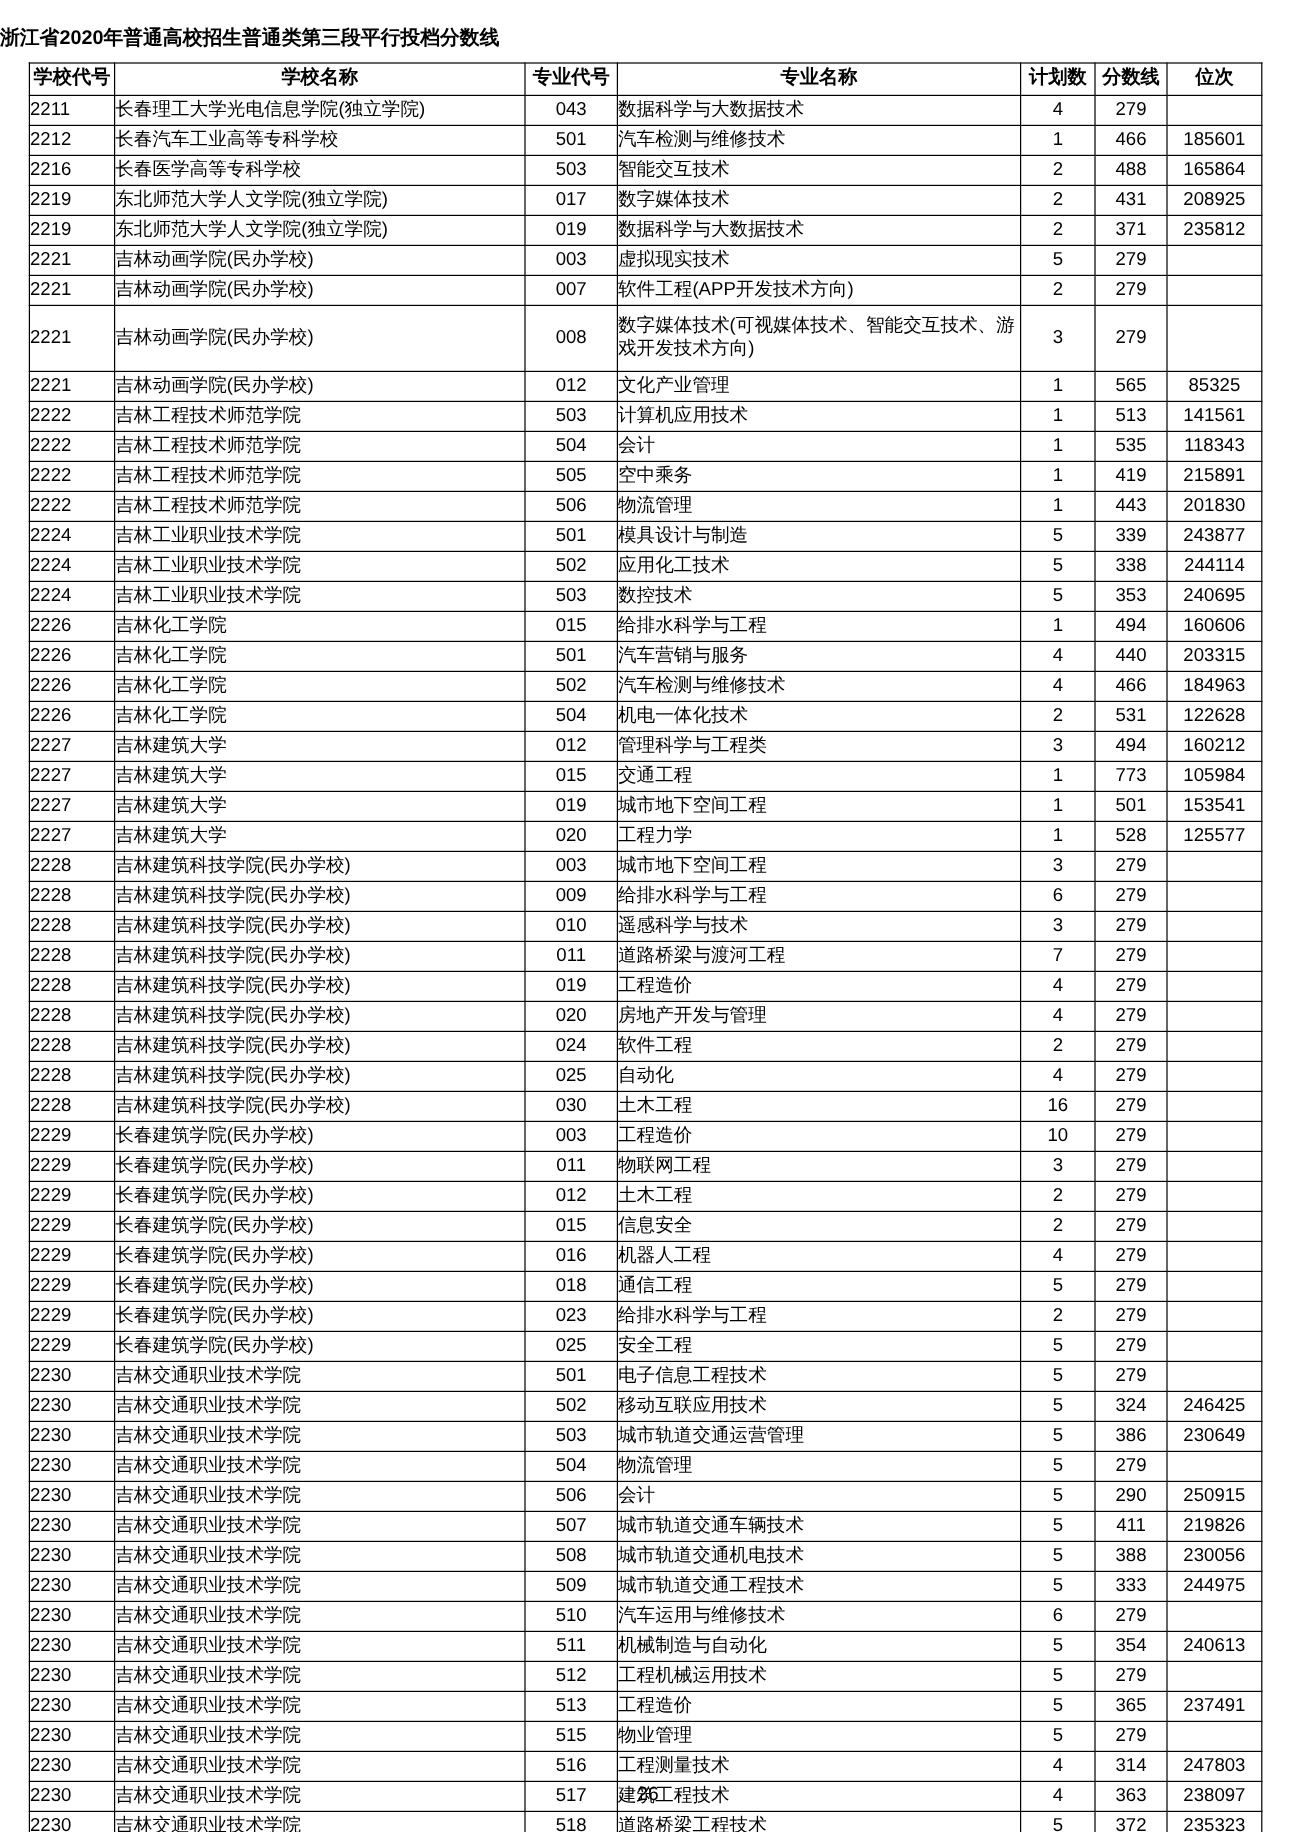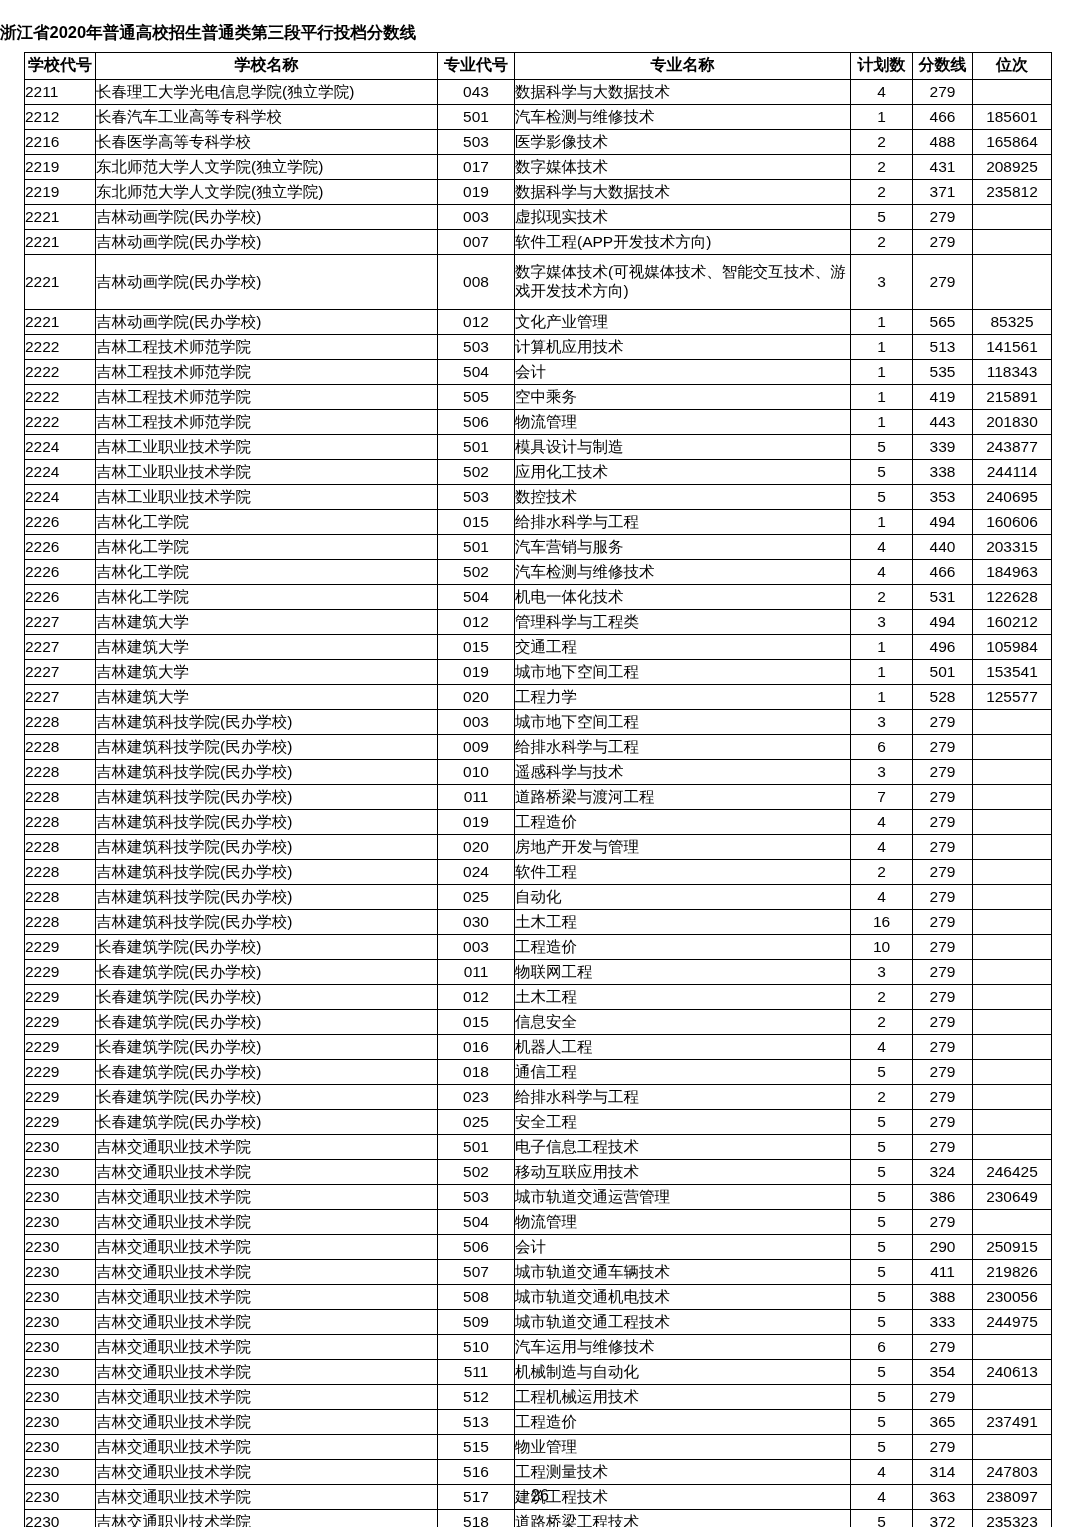--- a/index.html
+++ b/index.html
@@ -136,21 +136,21 @@
             <td class="major-code">501</td>
             <td class="major-name">汽车检测与维修技术</td>
             <td class="plan">1</td>
             <td class="score">466</td>
             <td class="rank">185601</td>
           </tr>
           <tr>
             <td class="school-code">2216</td>
             <td class="school-name">长春医学高等专科学校</td>
             <td class="major-code">503</td>
-            <td class="major-name">医学影像技术</td>
+            <td class="major-name">智能交互技术</td>
             <td class="plan">2</td>
             <td class="score">488</td>
             <td class="rank">165864</td>
           </tr>
           <tr>
             <td class="school-code">2219</td>
             <td class="school-name">东北师范大学人文学院(独立学院)</td>
             <td class="major-code">017</td>
             <td class="major-name">数字媒体技术</td>
             <td class="plan">2</td>
@@ -309,21 +309,21 @@
             <td class="plan">3</td>
             <td class="score">494</td>
             <td class="rank">160212</td>
           </tr>
           <tr>
             <td class="school-code">2227</td>
             <td class="school-name">吉林建筑大学</td>
             <td class="major-code">015</td>
             <td class="major-name">交通工程</td>
             <td class="plan">1</td>
-            <td class="score">496</td>
+            <td class="score">773</td>
             <td class="rank">105984</td>
           </tr>
           <tr>
             <td class="school-code">2227</td>
             <td class="school-name">吉林建筑大学</td>
             <td class="major-code">019</td>
             <td class="major-name">城市地下空间工程</td>
             <td class="plan">1</td>
             <td class="score">501</td>
             <td class="rank">153541</td>

